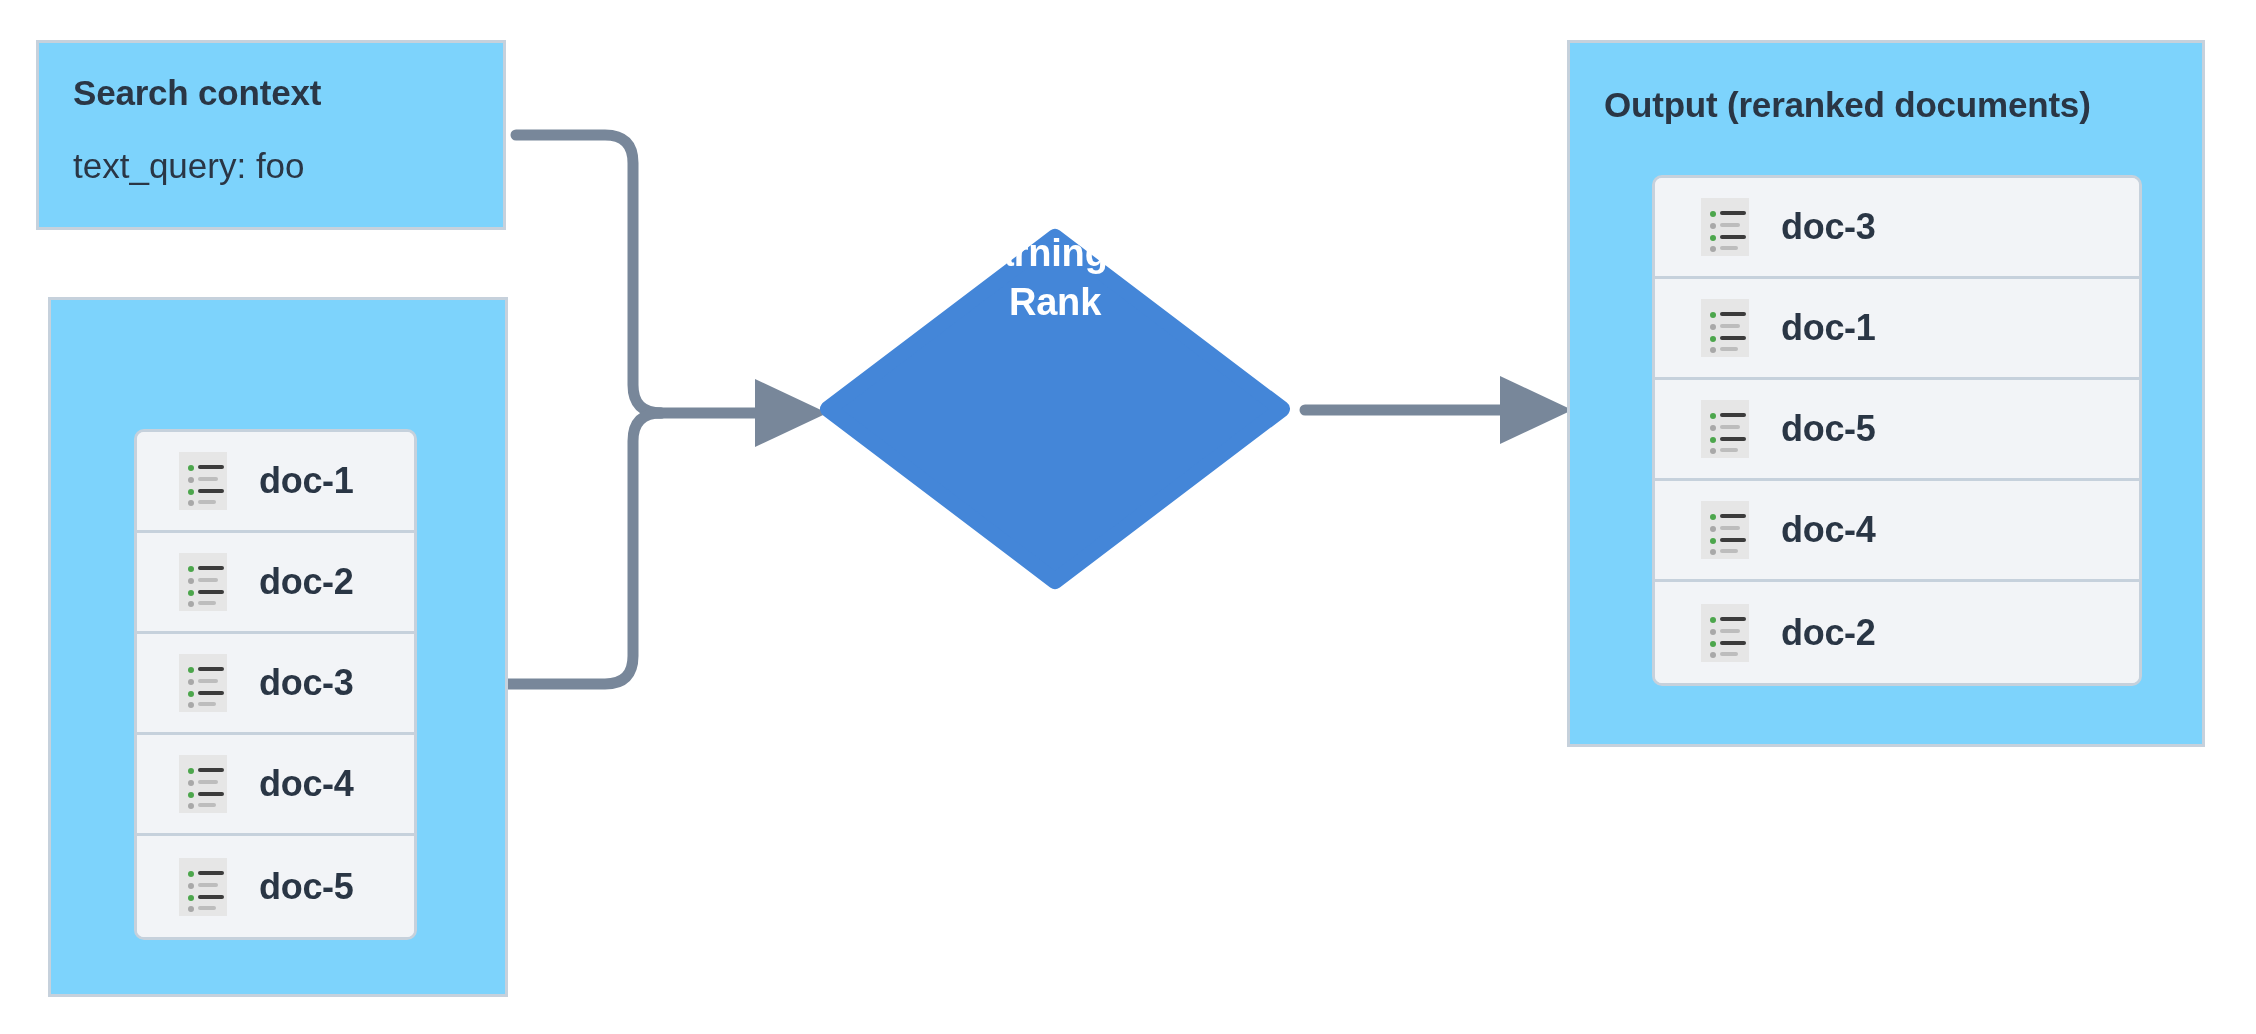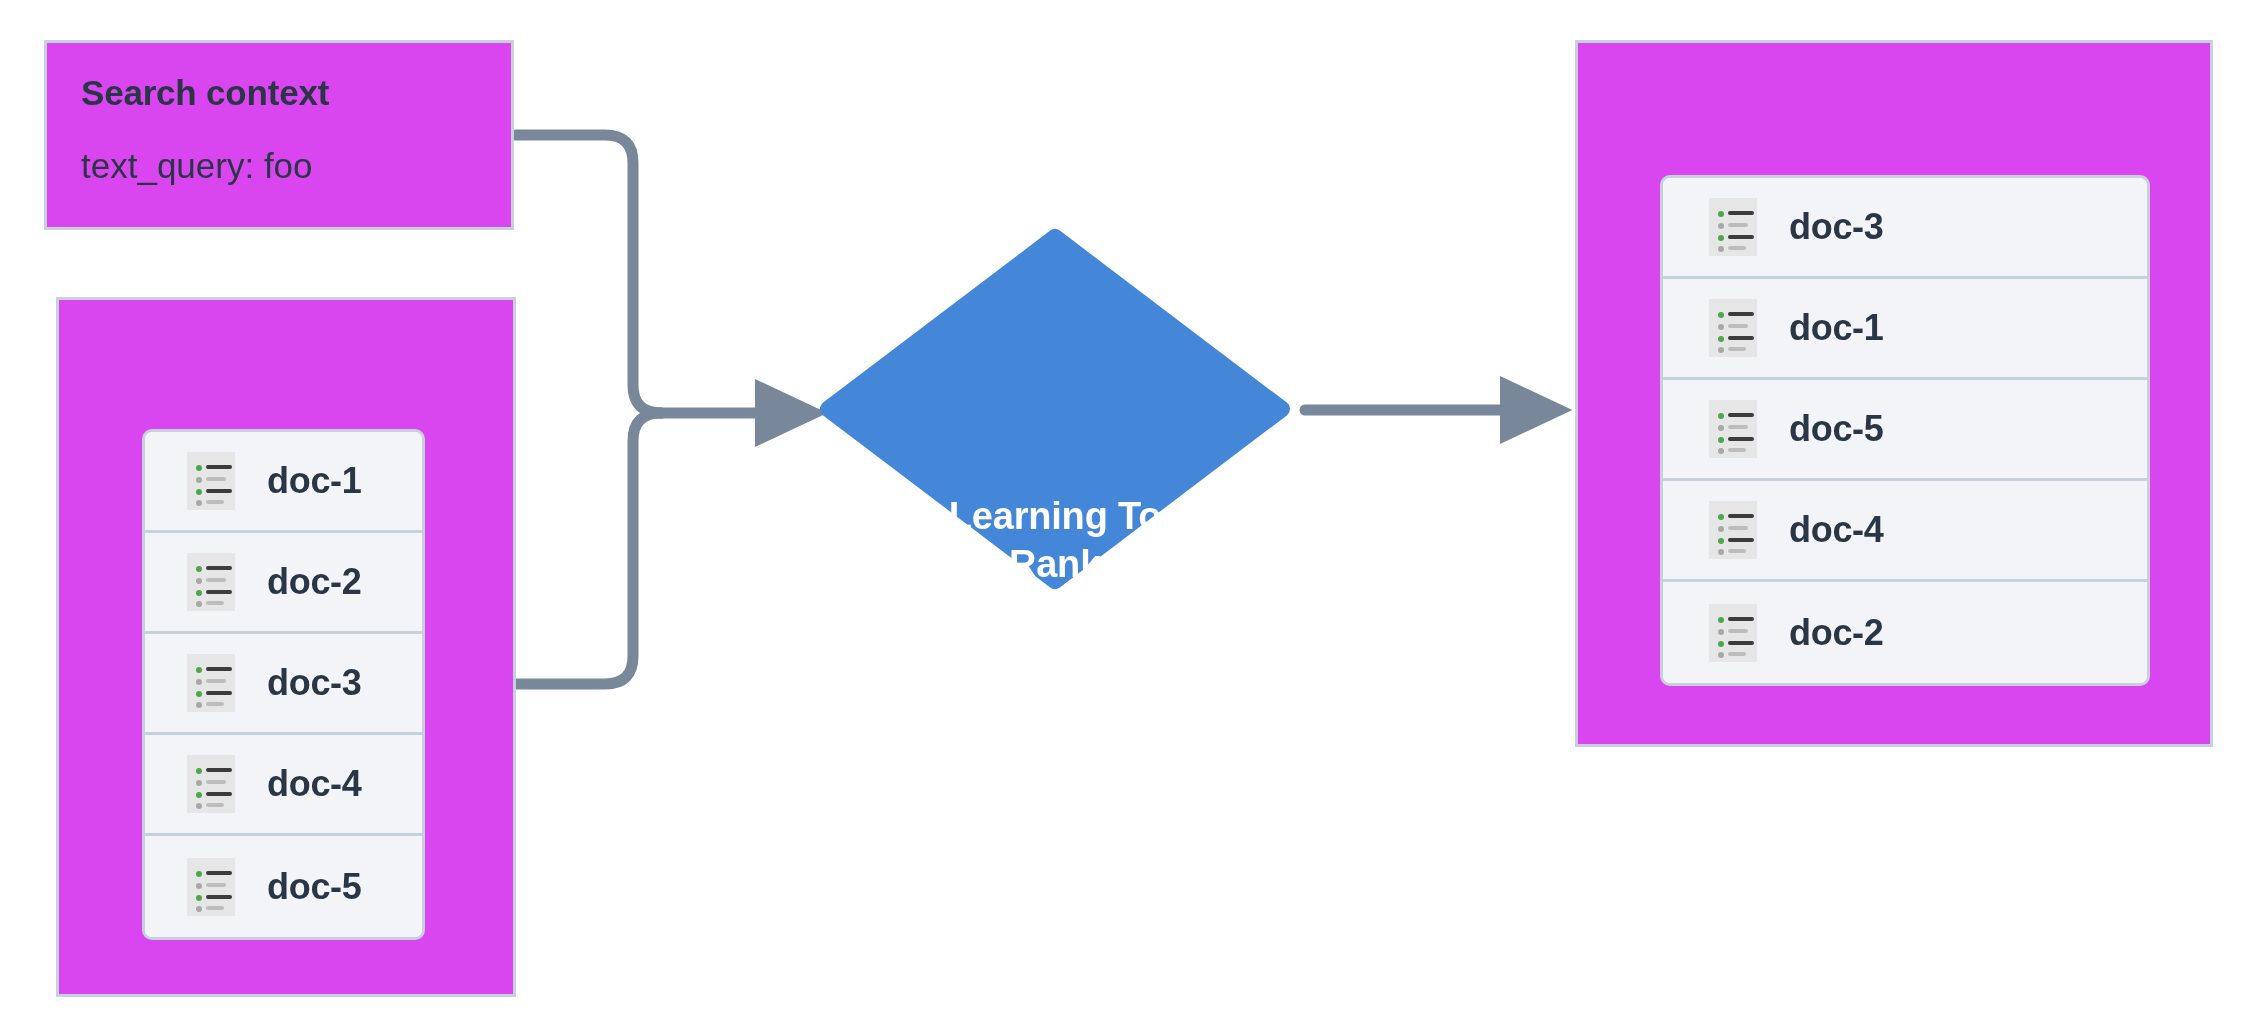--- a/index.html
+++ b/index.html
@@ -17,24 +17,23 @@
     position: relative;
     width: 2256px;
     height: 1034px;
     overflow: hidden;
     background: #ffffff;
   }
 
   
   .panel {
     position: absolute;
-    background: #d946ef;
+    background: #7dd3fc;
     border: 3px solid #C6D1DC;
     box-sizing: border-box;
-    margin-left: 8px;
   }
   .panel-title {
     color: #2A3645;
     font-weight: bold;
     letter-spacing: -0.2px;
     white-space: nowrap;
   }
   .panel-sub {
     color: #2A3645;
     font-weight: normal;
@@ -171,21 +170,21 @@
     top: 0;
     overflow: visible;
   }
   #ltr-label {
     position: absolute;
     left: 0;
     top: 0;
     width: 470px;
     height: 360px;
     display: flex;
-    align-items: flex-end;
+    align-items: flex-start;
     justify-content: center;
     text-align: center;
     color: #ffffff;
     font-weight: bold;
     font-size: 38px;
     line-height: 1.28;
     letter-spacing: -0.2px;
     pointer-events: none;
   }
 
@@ -301,20 +300,21 @@
     </svg>
     <div id="ltr-label">
       <span>
         <span>Learning To</span><br>
         <span>Rank</span>
       </span>
     </div>
   </div>
 
   <div class="panel" id="output-panel">
+    <div class="panel-title">Output (reranked documents)</div>
     <div class="doc-list" id="output-list">
         <div class="doc-row">
           <span class="doc-icon">
             <span class="dot green" style="left: 9px; top: 13px;"></span>
             <span class="ln dark" style="left: 19px; top: 13px; width: 26px;"></span>
             <span class="dot grey" style="left: 9px; top: 25px;"></span>
             <span class="ln light" style="left: 19px; top: 25px; width: 20px;"></span>
             <span class="dot green" style="left: 9px; top: 37px;"></span>
             <span class="ln dark" style="left: 19px; top: 37px; width: 26px;"></span>
             <span class="dot grey" style="left: 9px; top: 48px;"></span>

